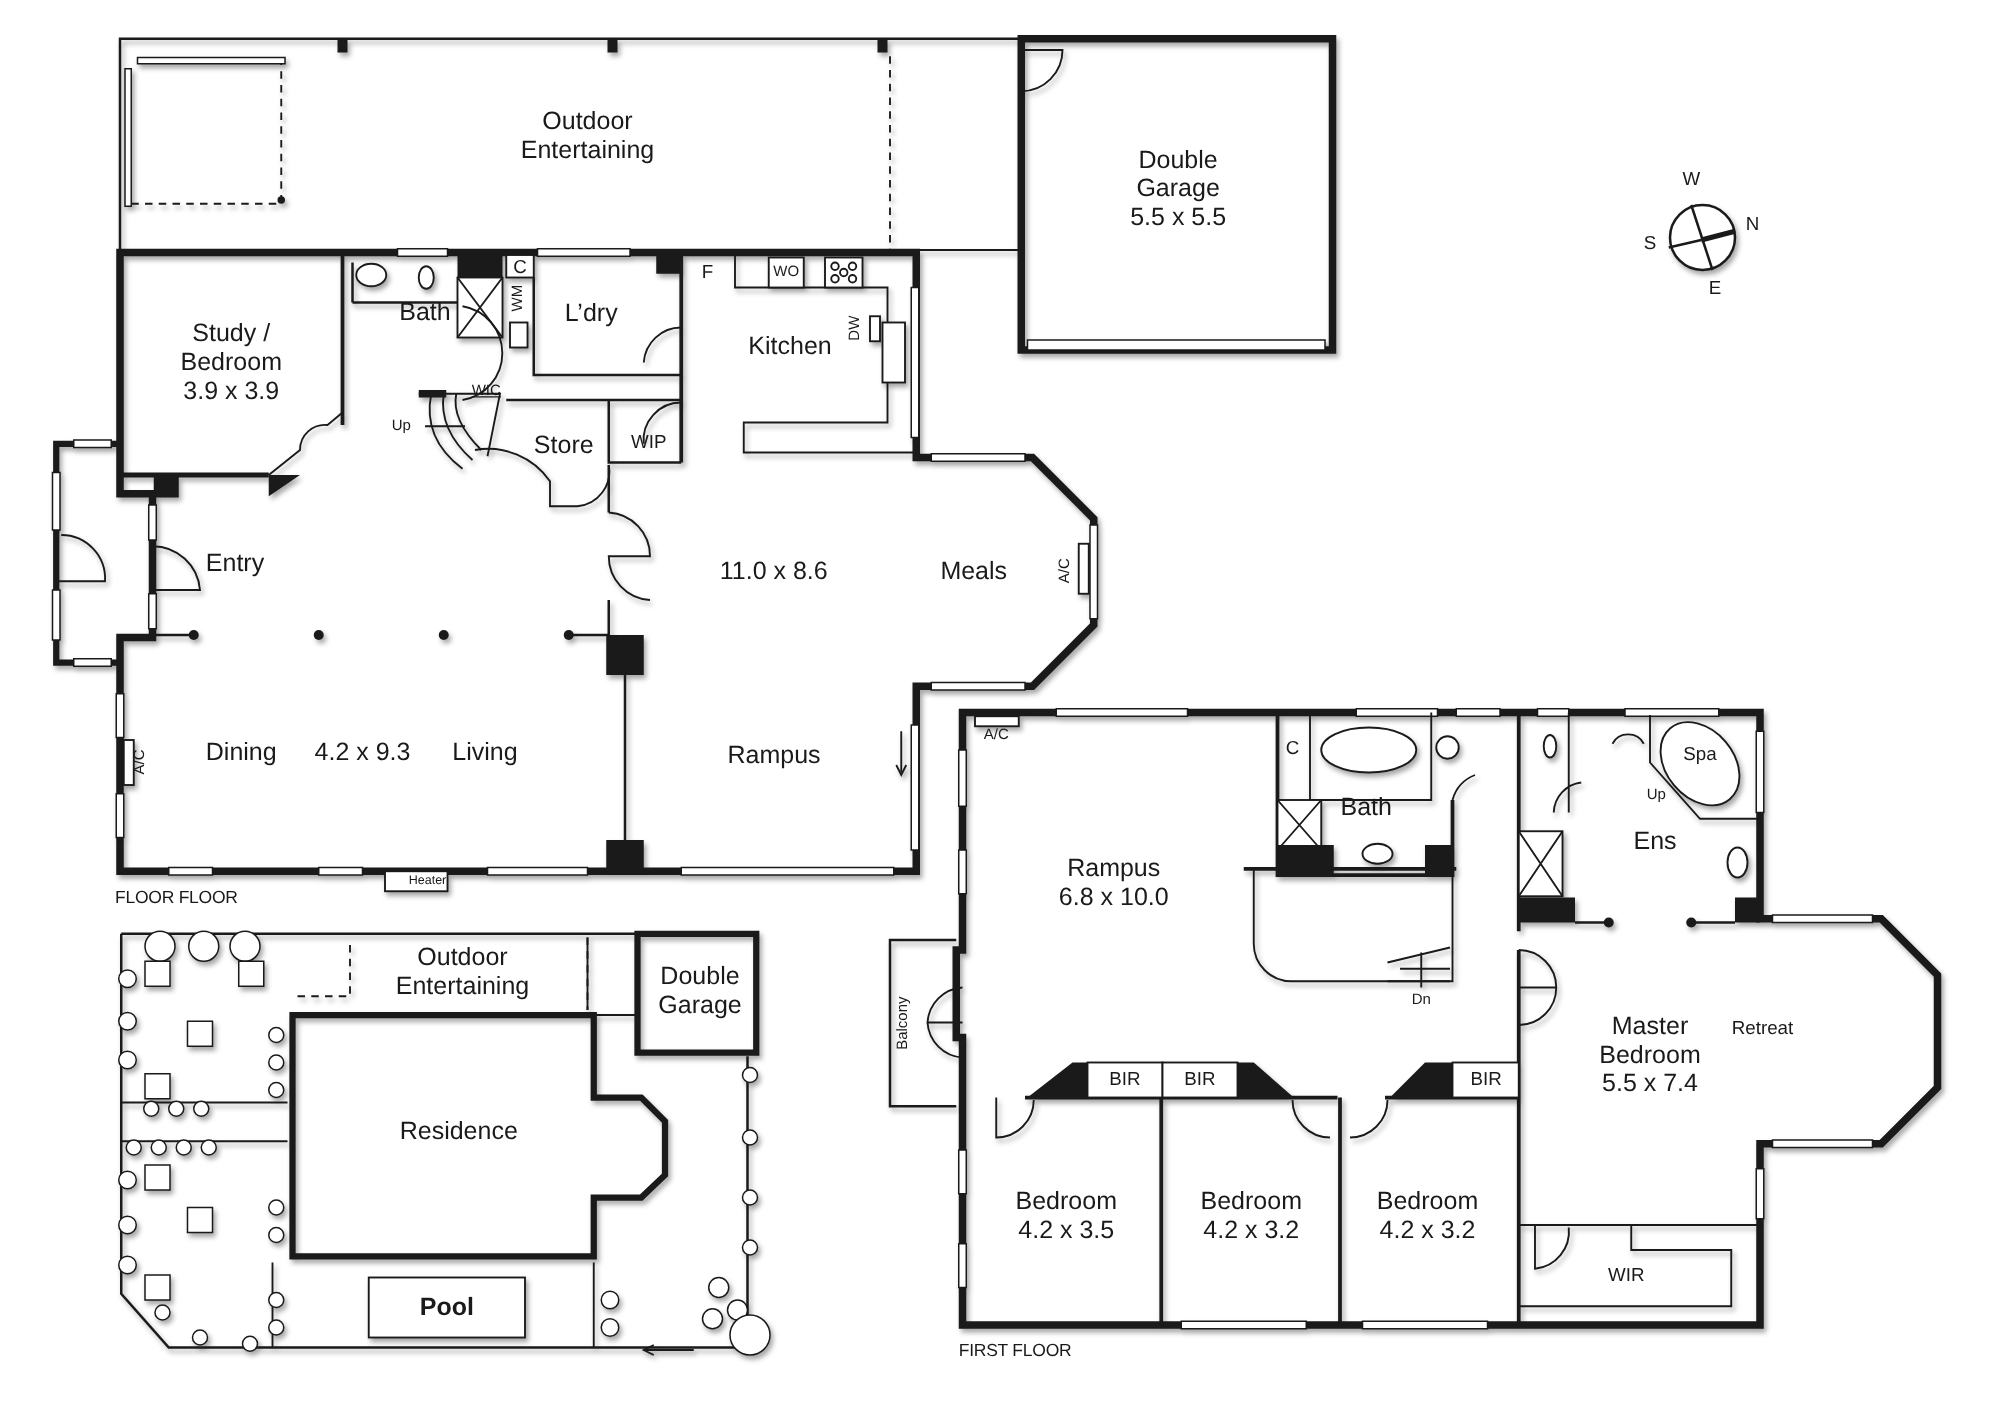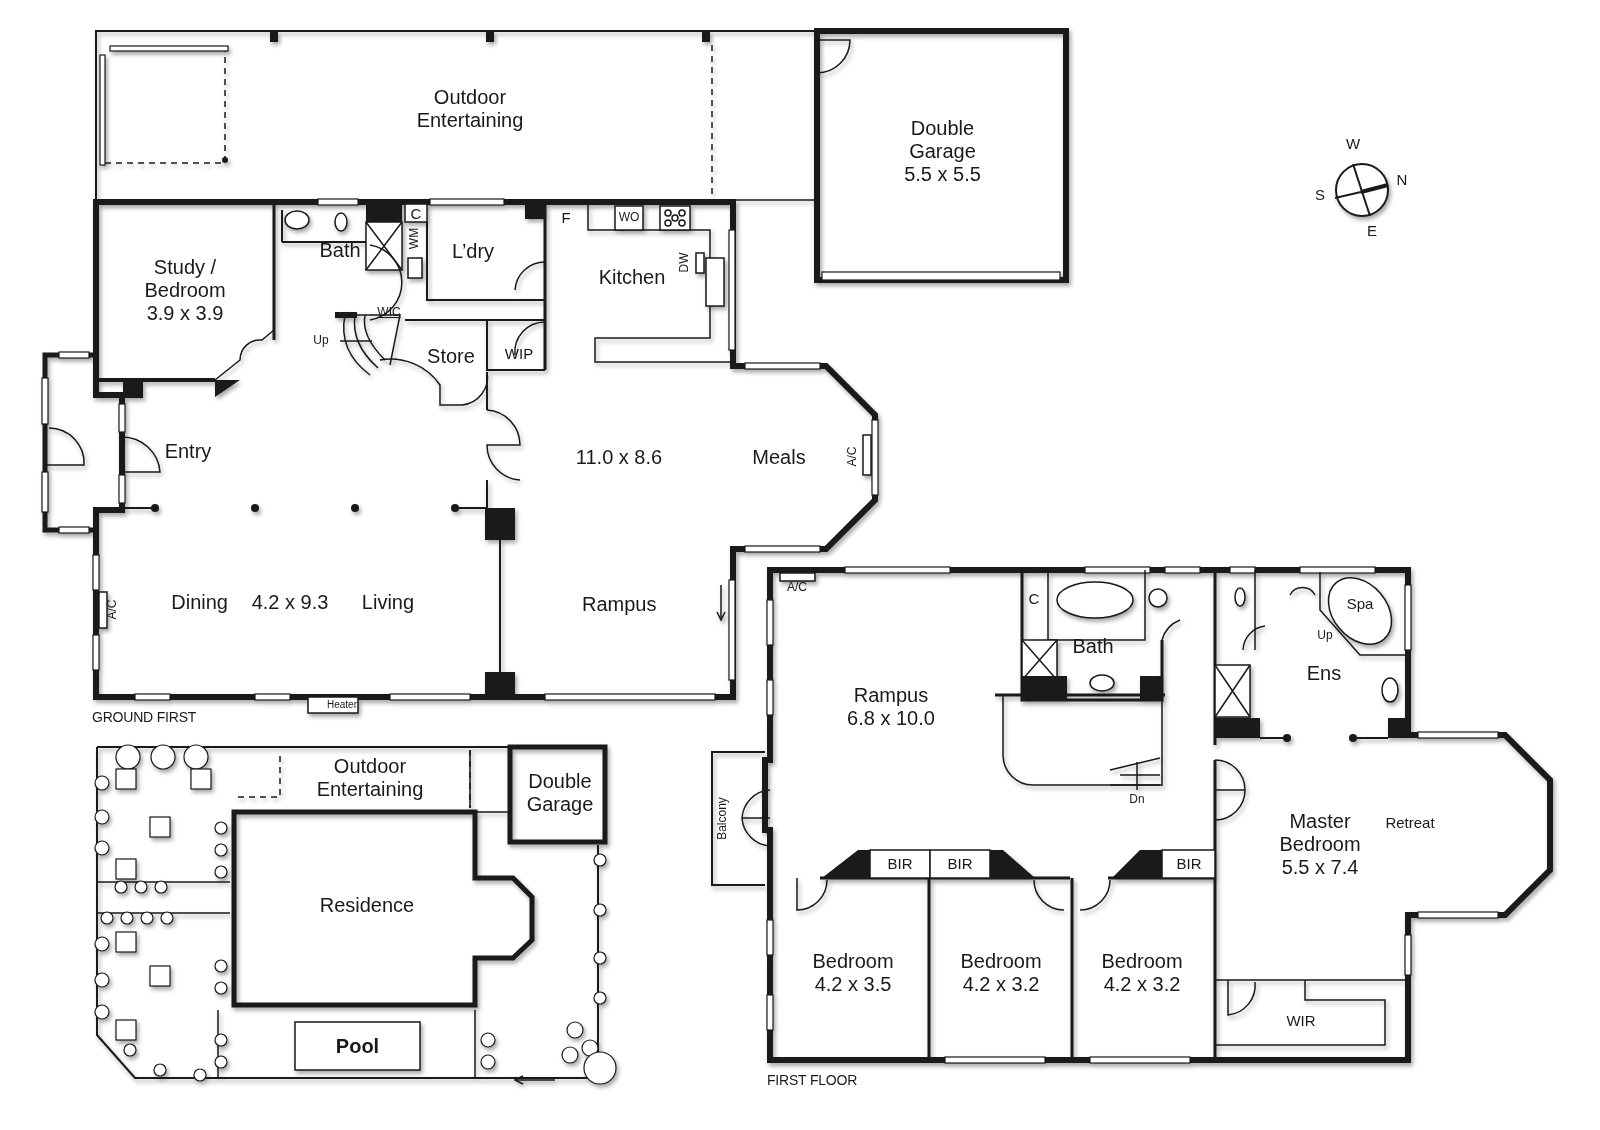--- a/index.html
+++ b/index.html
@@ -288,37 +288,37 @@
   <div>Bedroom</div>
   <div>3.9 x 3.9</div>
 </div>
 <div class="lbl" style="left:312px;top:239px;width:56px;">Bath</div>
 <div class="lbl" style="left:440px;top:240px;width:66px;">L’dry</div>
 <div class="lbl" style="left:588px;top:266px;width:88px;">Kitchen</div>
 <div class="lbl" style="left:420px;top:329px;width:62px;margin-top:16px;">Store</div>
 <div class="lbl sm" style="left:498px;top:345px;width:42px;">WIP</div>
 <div class="lbl xs" style="left:373px;top:306px;width:32px;text-decoration:underline;">WIC</div>
 <div class="lbl" style="left:158px;top:440px;width:60px;">Entry</div>
-<div class="lbl" style="left:158px;top:591px;width:70px;text-align:right;">Dining</div>
+<div class="lbl" style="left:158px;top:591px;width:70px;">Dining</div>
 <div class="lbl" style="left:240px;top:591px;width:100px;">4.2 x 9.3</div>
 <div class="lbl" style="left:355px;top:591px;width:66px;">Living</div>
 <div class="lbl" style="left:563px;top:446px;width:112px;">11.0 x 8.6</div>
 <div class="lbl" style="left:744px;top:446px;width:70px;">Meals</div>
 <div class="lbl" style="left:582px;top:593px;width:74px;">Rampus</div>
 
 <div class="lbl sm" style="left:406px;top:205px;width:20px;">C</div>
 <div class="lbl xs rot" style="left:398px;top:232px;width:32px;">WM</div>
 <div class="lbl sm" style="left:556px;top:209px;width:20px;">F</div>
 <div class="lbl xs" style="left:615px;top:211px;width:28px;">WO</div>
 <div class="lbl xs rot" style="left:670px;top:256px;width:28px;">DW</div>
 <div class="lbl xs rot" style="left:97px;top:603px;width:30px;">A/C</div>
 <div class="lbl xs rot" style="left:837px;top:450px;width:30px;">A/C</div>
 <div class="lbl tiny" style="left:310px;top:699px;width:64px;">Heater</div>
 <div class="lbl xs" style="left:308px;top:334px;width:26px;">Up</div>
-<div class="floor-caption" style="left:92px;top:709px;">GROUND FIRST</div>
+<div class="floor-caption" style="left:92px;top:709px;">FLOOR FLOOR</div>
 
 <div class="lbl" style="left:305px;top:755px;width:130px;">
   <div>Outdoor</div>
   <div>Entertaining</div>
 </div>
 <div class="lbl" style="left:515px;top:770px;width:90px;">
   <div>Double</div>
   <div>Garage</div>
 </div>
 <div class="lbl" style="left:305px;top:894px;width:124px;">Residence</div>

